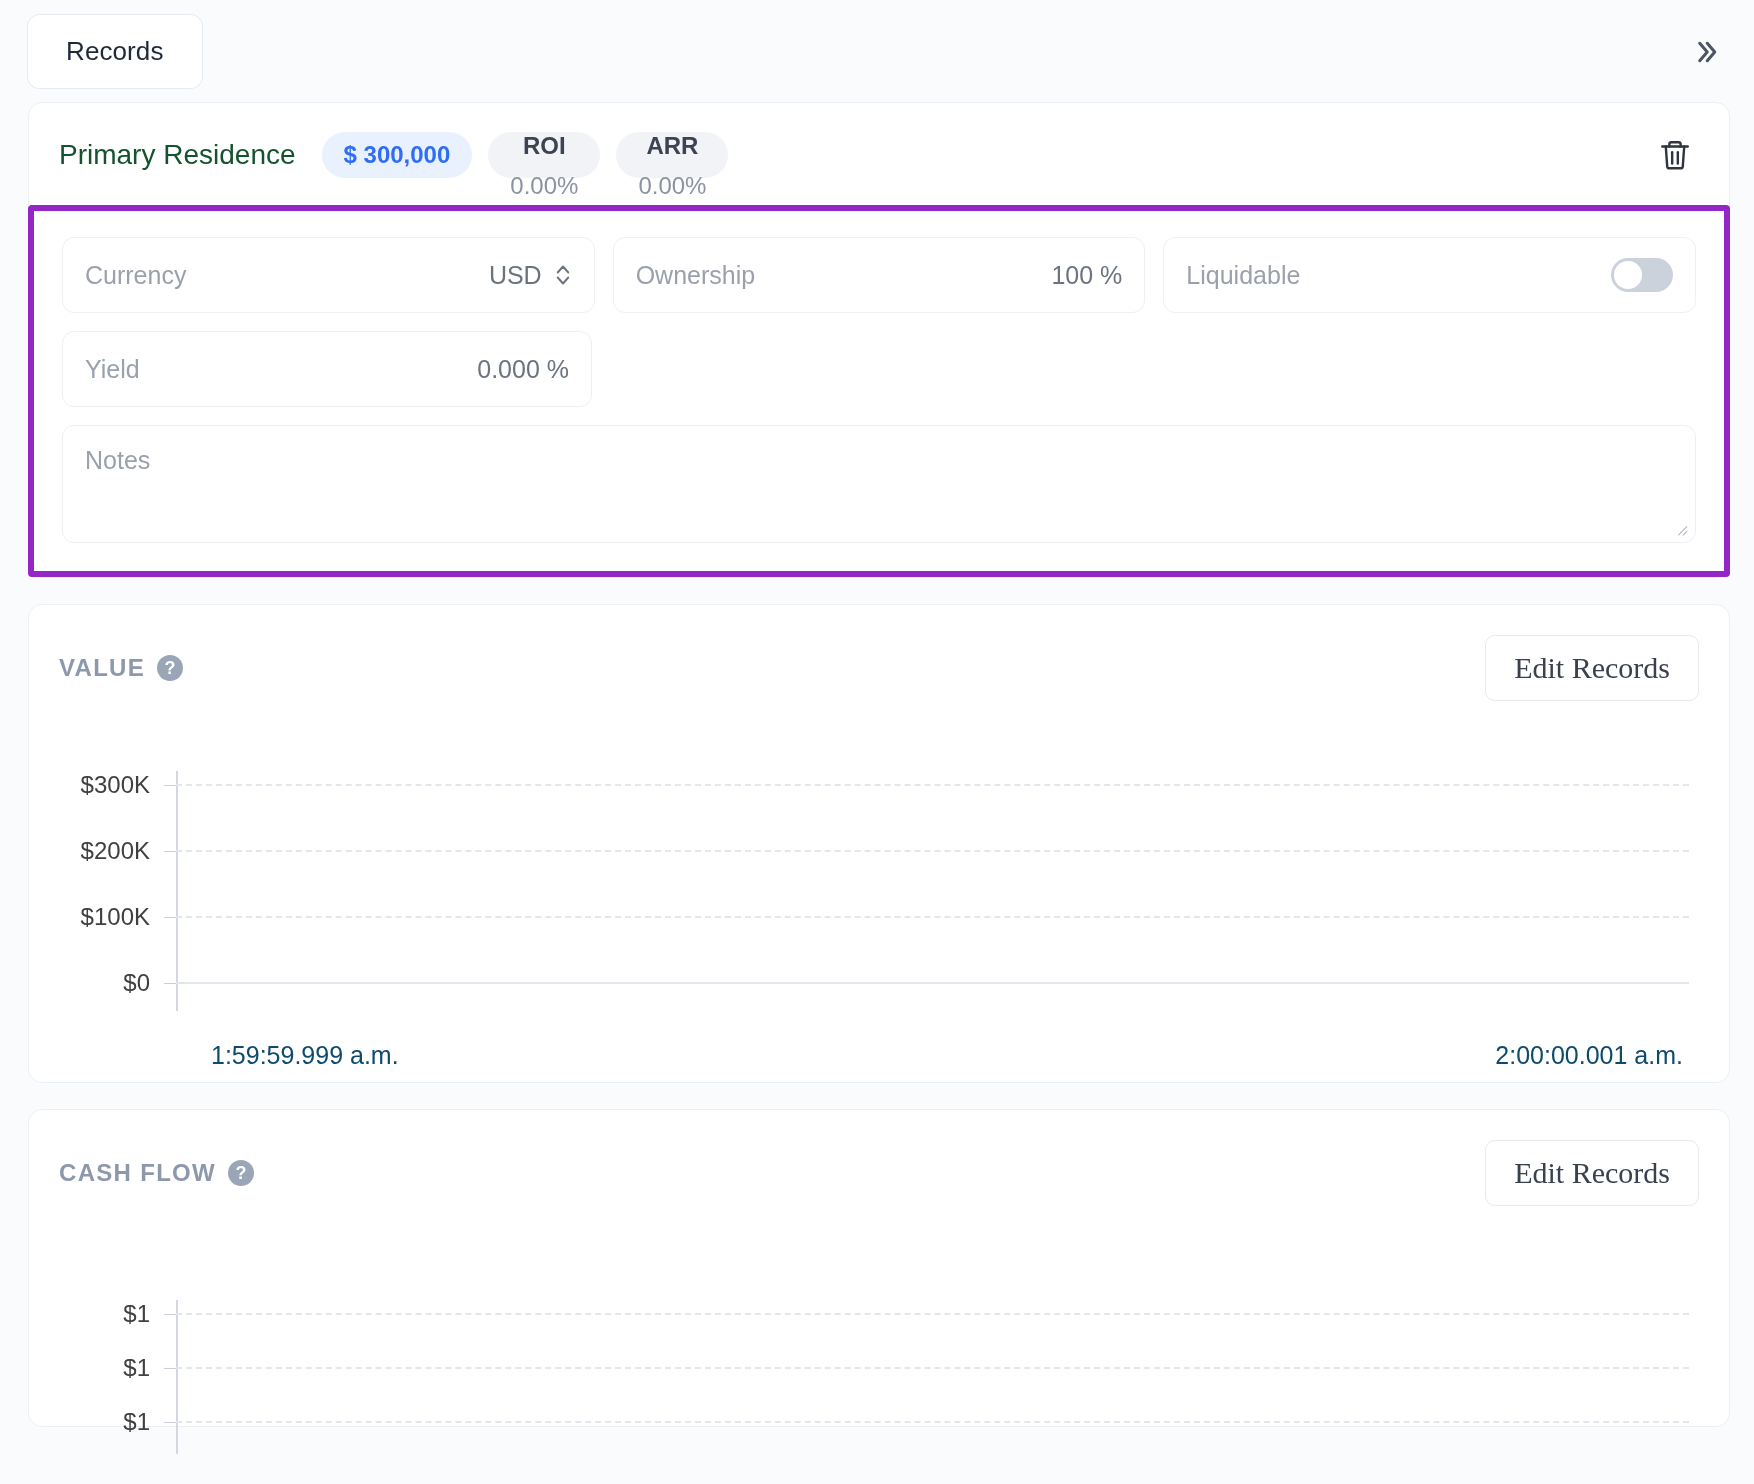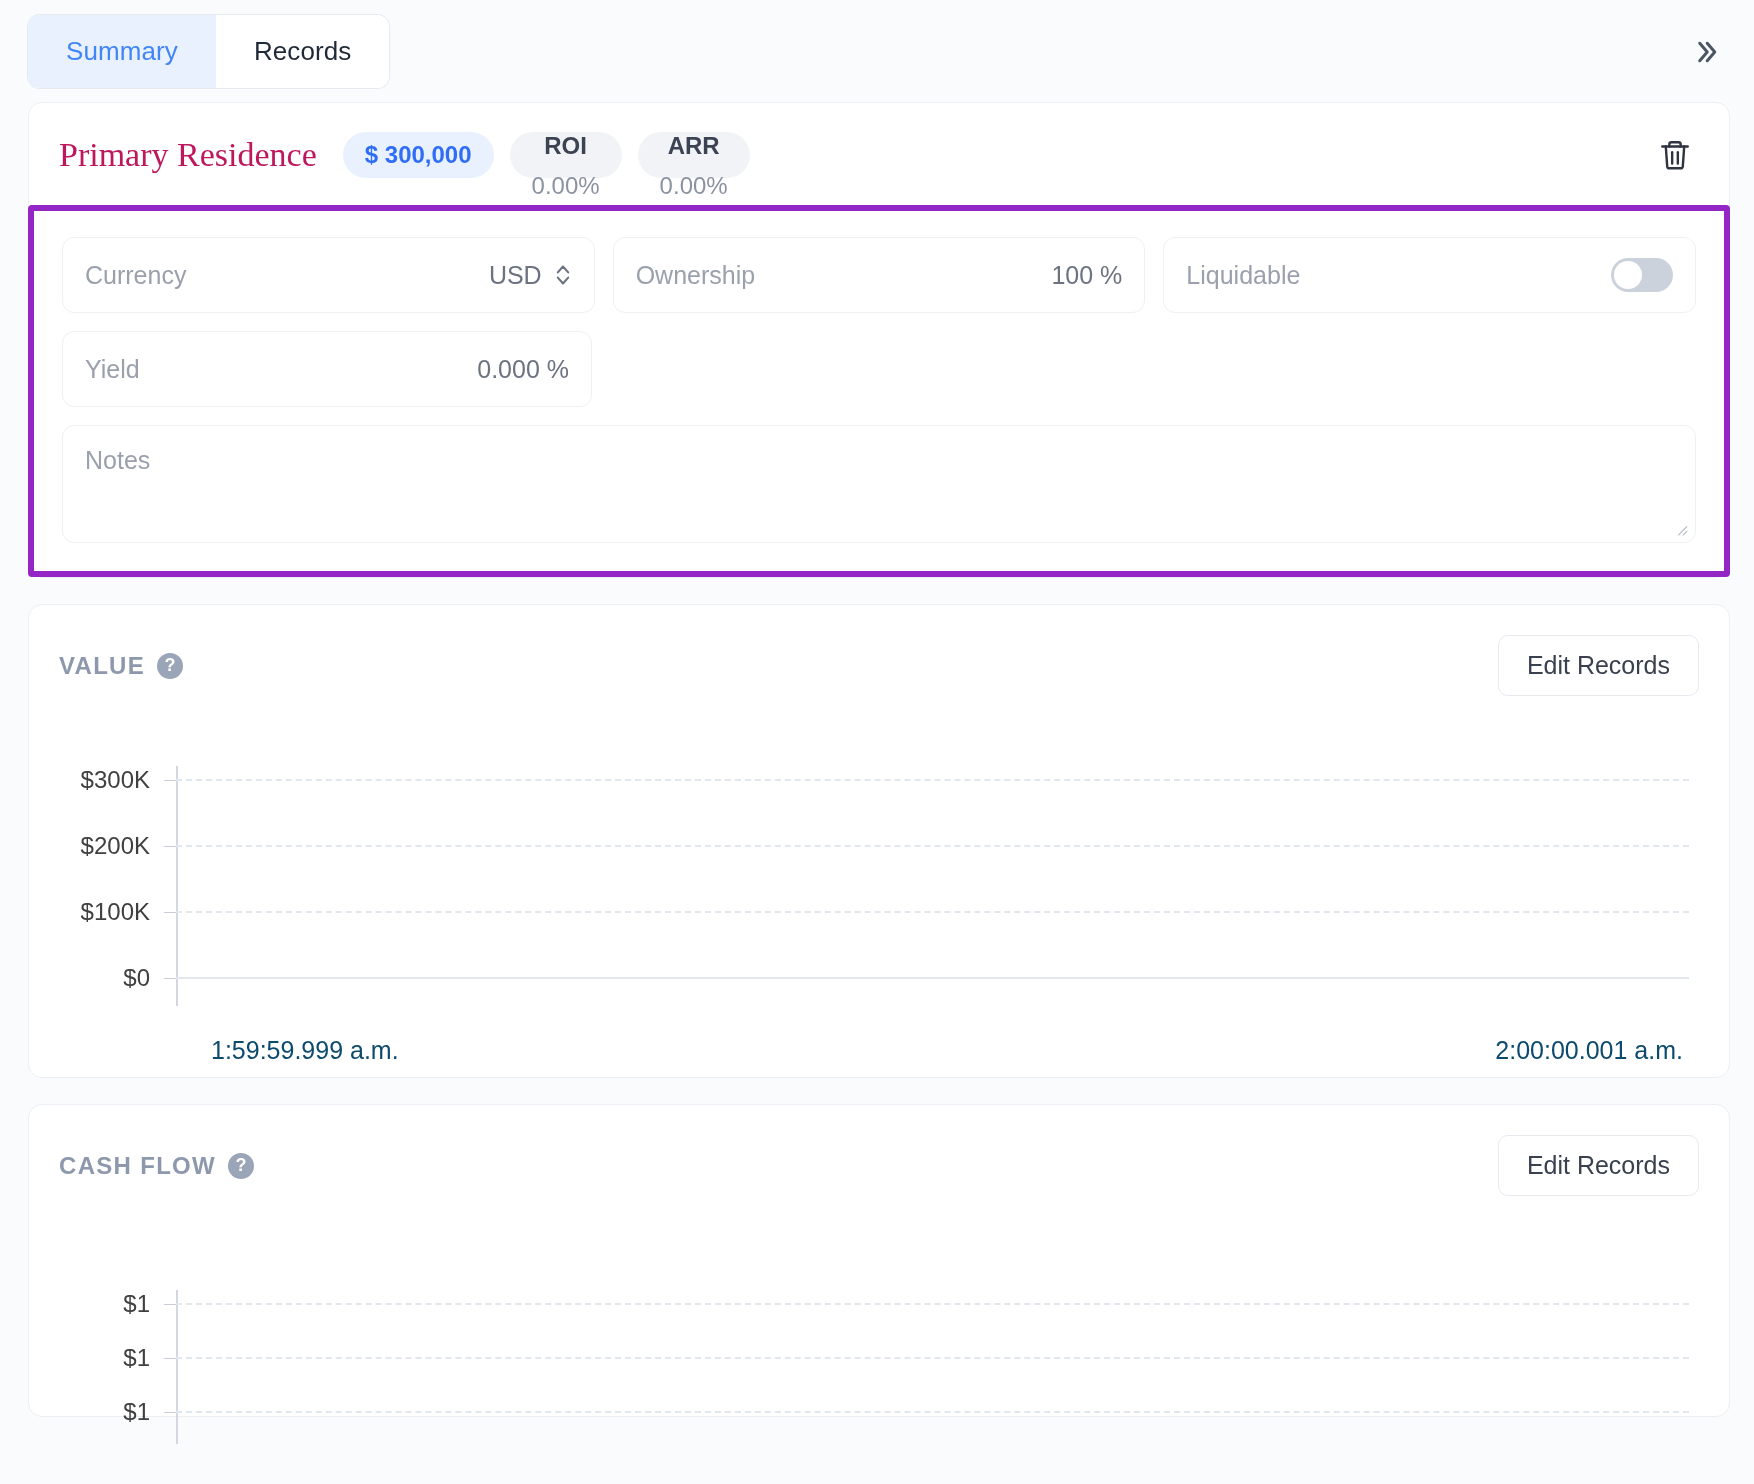--- a/index.html
+++ b/index.html
@@ -68,25 +68,24 @@
   }
 
   
   .asset-card { position: relative; padding: 0; }
   .asset-header {
     display: flex;
     align-items: center;
     padding: 28px 30px 26px 30px;
   }
   .asset-name {
-    font-size: 34px;
-    color: #be185d;
+    font-size: 28px;
+    color: #14532d;
     margin-right: 26px;
     white-space: nowrap;
-    font-family: Liberation Serif, serif;
   }
   .pill {
     display: inline-flex;
     align-items: center;
     gap: 12px;
     height: 46px;
     padding: 0 22px;
     border-radius: 23px;
     font-size: 24px;
     margin-right: 16px;
@@ -214,25 +213,25 @@
     justify-content: center;
     margin-left: 12px;
     cursor: pointer;
   }
   .edit-records-btn {
     margin-left: auto;
     border: 1px solid #e6e9ee;
     background: #ffffff;
     border-radius: 10px;
     padding: 15px 28px;
-    font-size: 25px;
+    font-size: 30px;
     color: #39404e;
     cursor: pointer;
     white-space: nowrap;
-    font-family: Liberation Sans, sans-serif;
+    font-family: Liberation Serif, serif;
   }
 
   .plot { position: relative; }
   .plot-value { height: 320px; }
   .plot-cash { height: 200px; }
 
   .plot-grid {
     position: absolute;
     left: 0; right: 0; top: 0; bottom: 0;
   }
@@ -275,21 +274,20 @@
     color: #0c4a6e;
   }
 </style>
 </head>
 <body>
 
 <div class="page">
 
   <div class="topbar">
     <div class="tabs">
-      <div class="tab active">Summary</div>
       <div class="tab">Records</div>
     </div>
     <div class="collapse-btn">
       <svg width="30" height="30" viewBox="0 0 24 24" fill="none" stroke="currentColor" stroke-width="2.4" stroke-linecap="round" stroke-linejoin="round">
         <polyline points="7 5 13 12 7 19"></polyline>
         <polyline points="13 5 19 12 13 19"></polyline>
       </svg>
     </div>
   </div>
 

